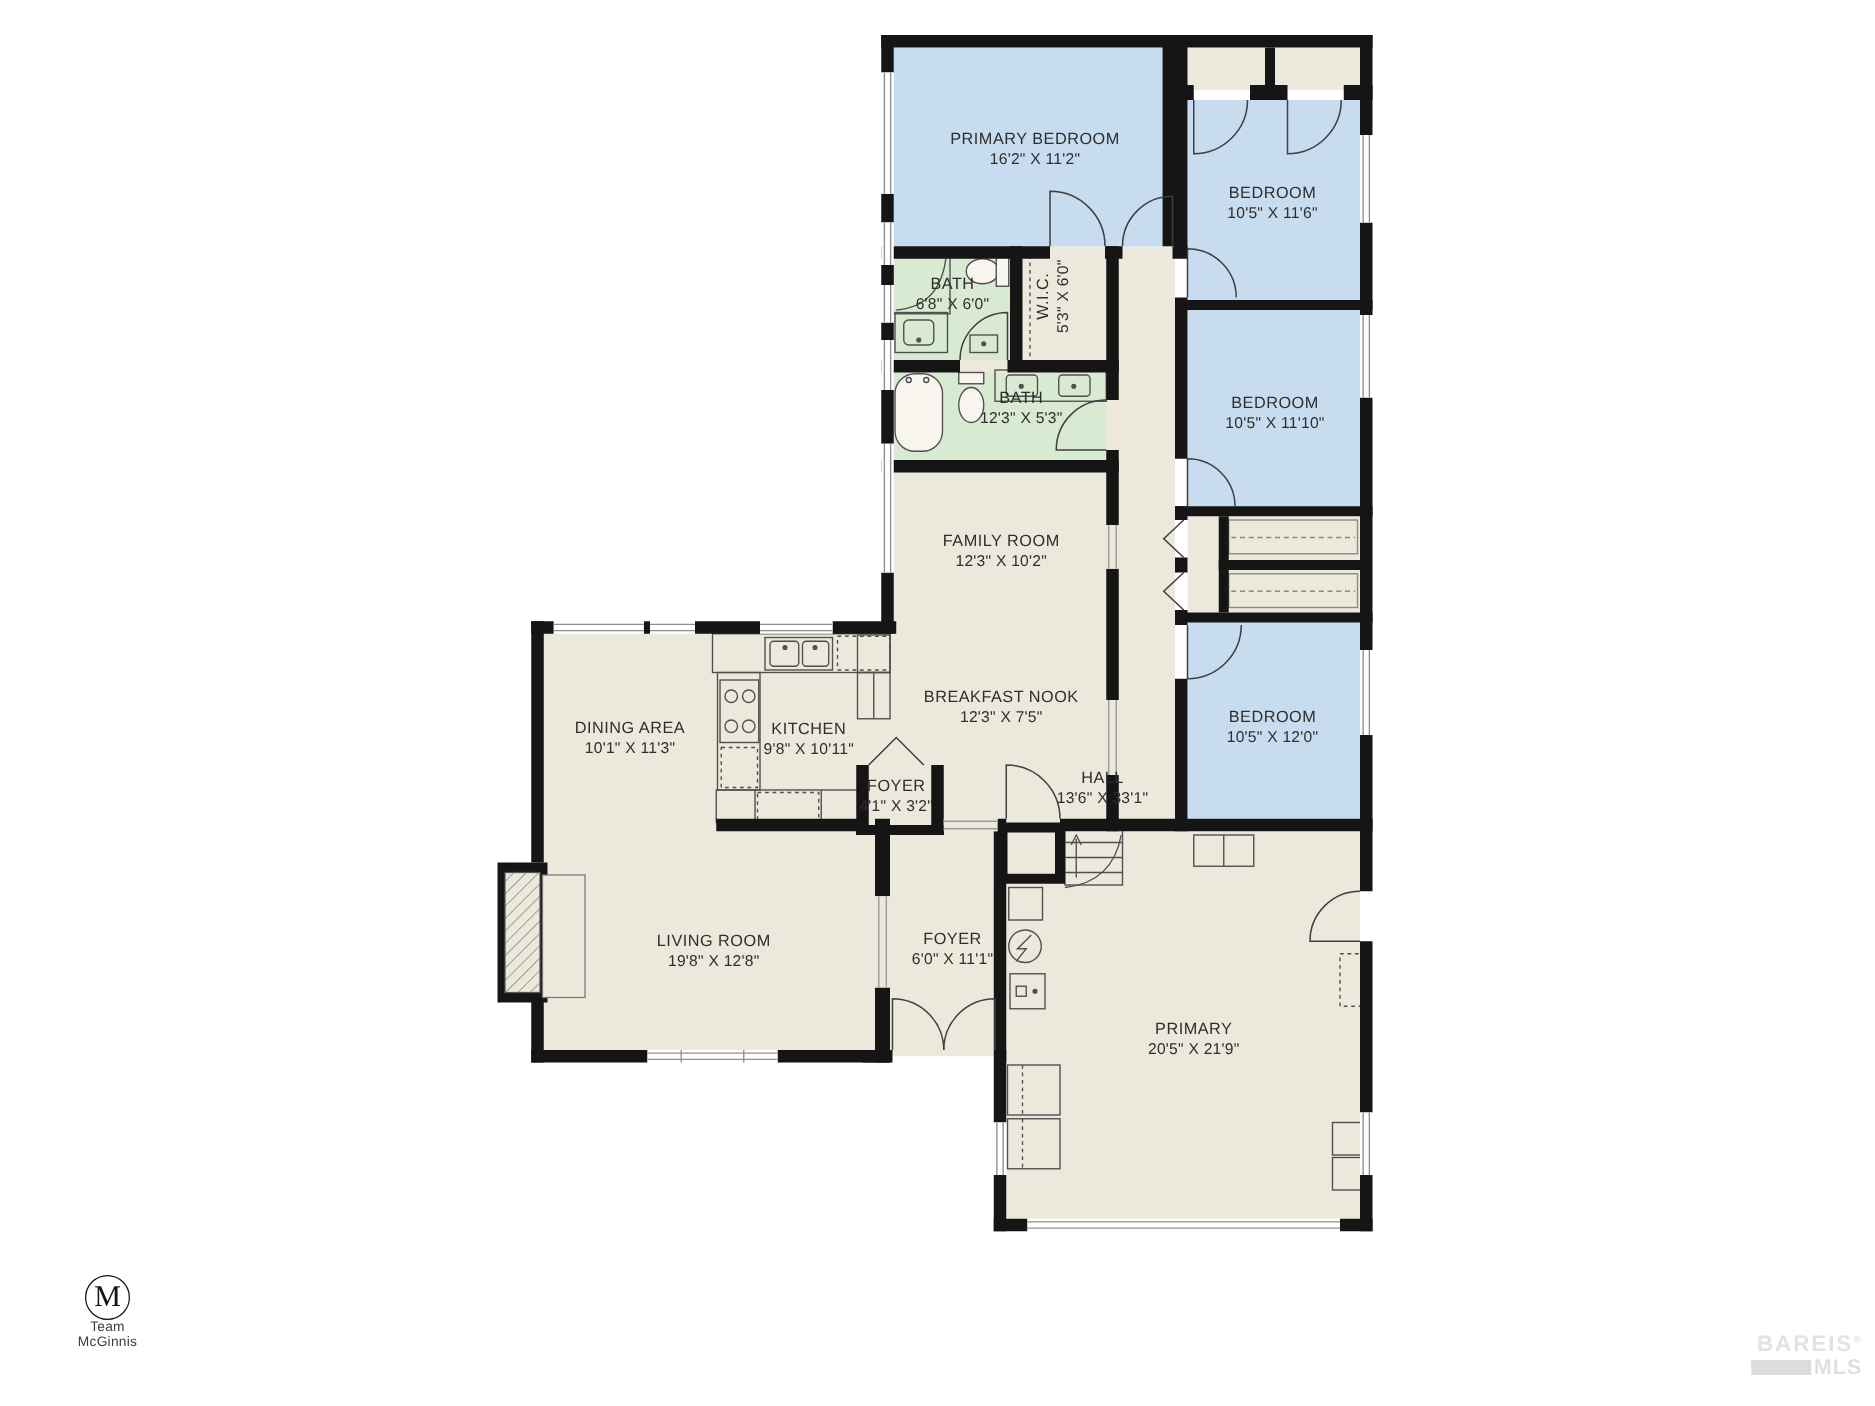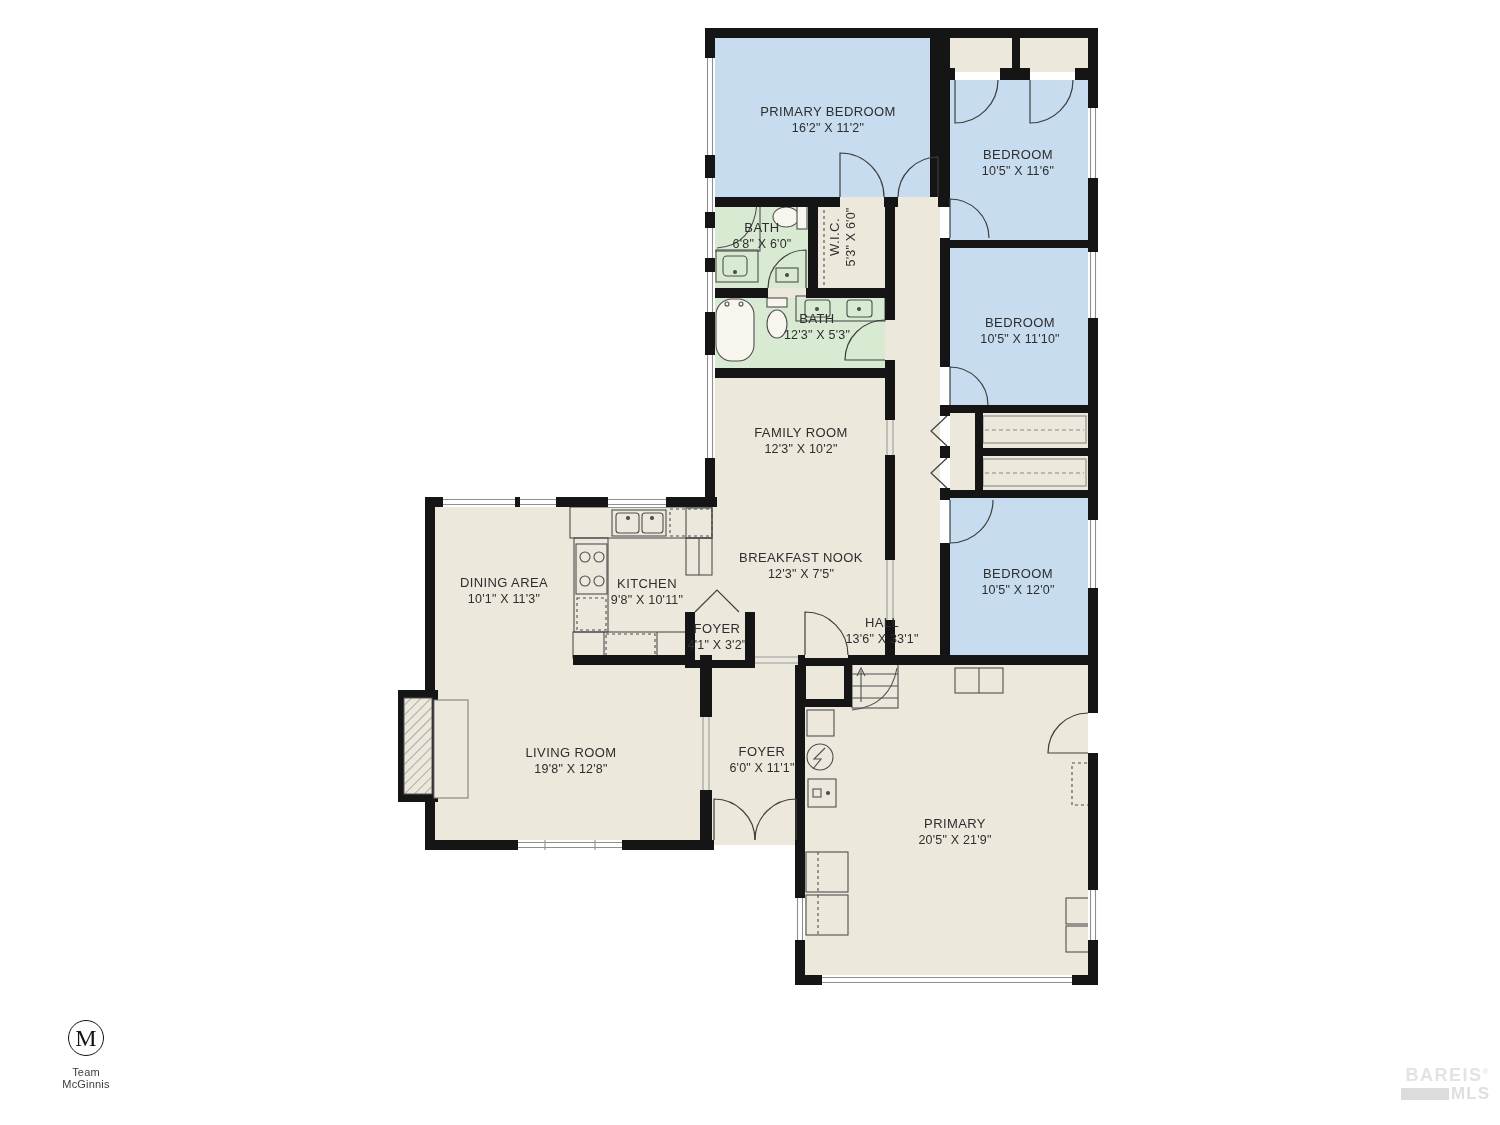--- a/index.html
+++ b/index.html
@@ -10,21 +10,21 @@
               color:#2e2e2e;white-space:nowrap;pointer-events:none;}
   .room-label .rn{font-size:13px;letter-spacing:.4px;}
   .room-label .rd{font-size:12.5px;margin-top:2px;letter-spacing:.2px;}
   .room-label.vertical{transform:translate(-50%,-50%) rotate(-90deg);}
   .footer-note{position:absolute;left:50%;top:1078px;transform:translateX(-50%);
                font-size:15px;color:#2b2b2b;}
   .team-logo{position:absolute;left:50px;top:1020px;width:72px;text-align:center;}
   .team-logo .circ{width:34px;height:34px;border:1.7px solid #141414;border-radius:50%;
                    margin:0 auto;display:flex;align-items:center;justify-content:center;
                    font-family:"Liberation Serif",serif;font-size:24px;font-weight:500;color:#141414;}
-  .team-logo .tname{margin-top:10px;font-size:11px;color:#3d3d3d;letter-spacing:.2px;}
+  .team-logo .tname{font-size:11px;color:#3d3d3d;letter-spacing:.2px;}
   .mls-logo{position:absolute;left:1398px;top:1066px;width:92px;text-align:right;
             color:#e3e3e3;line-height:1;user-select:none;}
   .mls-logo .l1{font-weight:bold;font-size:18px;letter-spacing:1.5px;}
   .mls-logo .l1 sup{font-size:8px;}
   .mls-logo .l2{display:flex;align-items:center;justify-content:flex-end;margin-top:1px;}
   .mls-logo .bar{width:48px;height:12px;background:#dcdcdc;margin-right:2px;}
   .mls-logo .mlstxt{font-weight:bold;font-size:17px;color:#dfdfdf;letter-spacing:1px;}
 </style>
 </head>
 <body>

